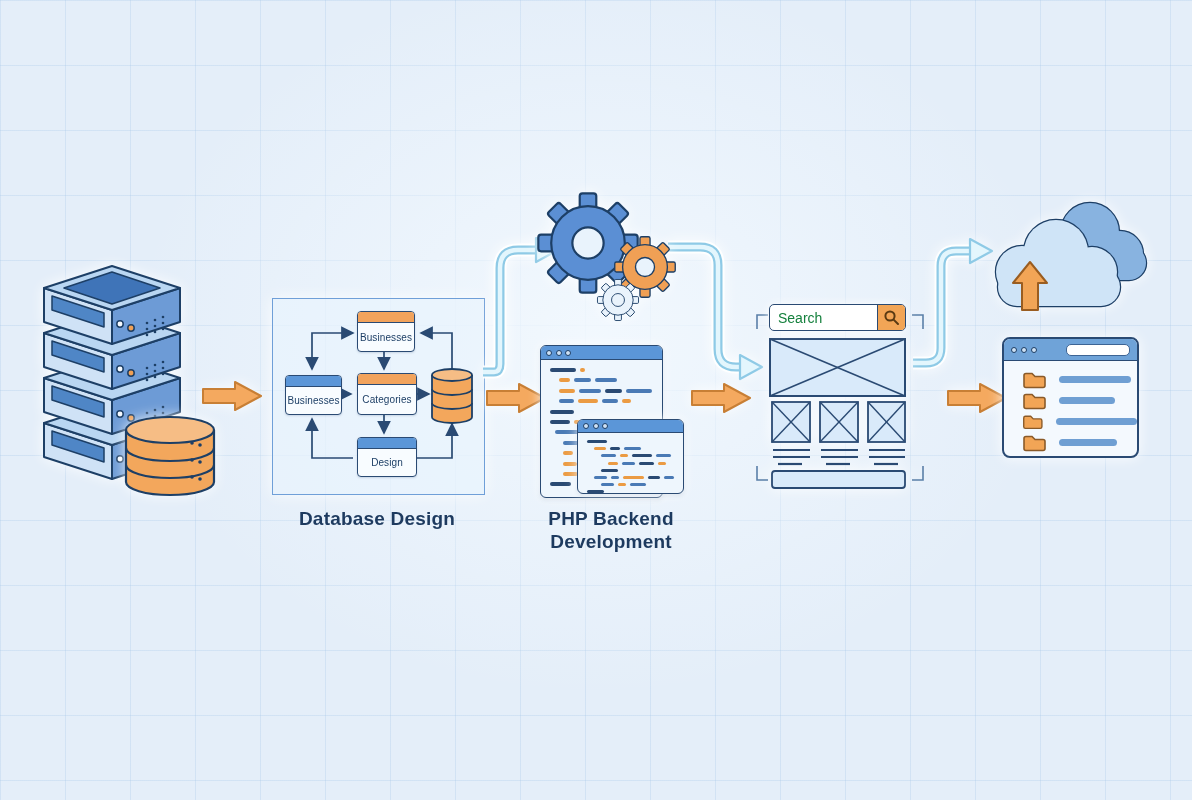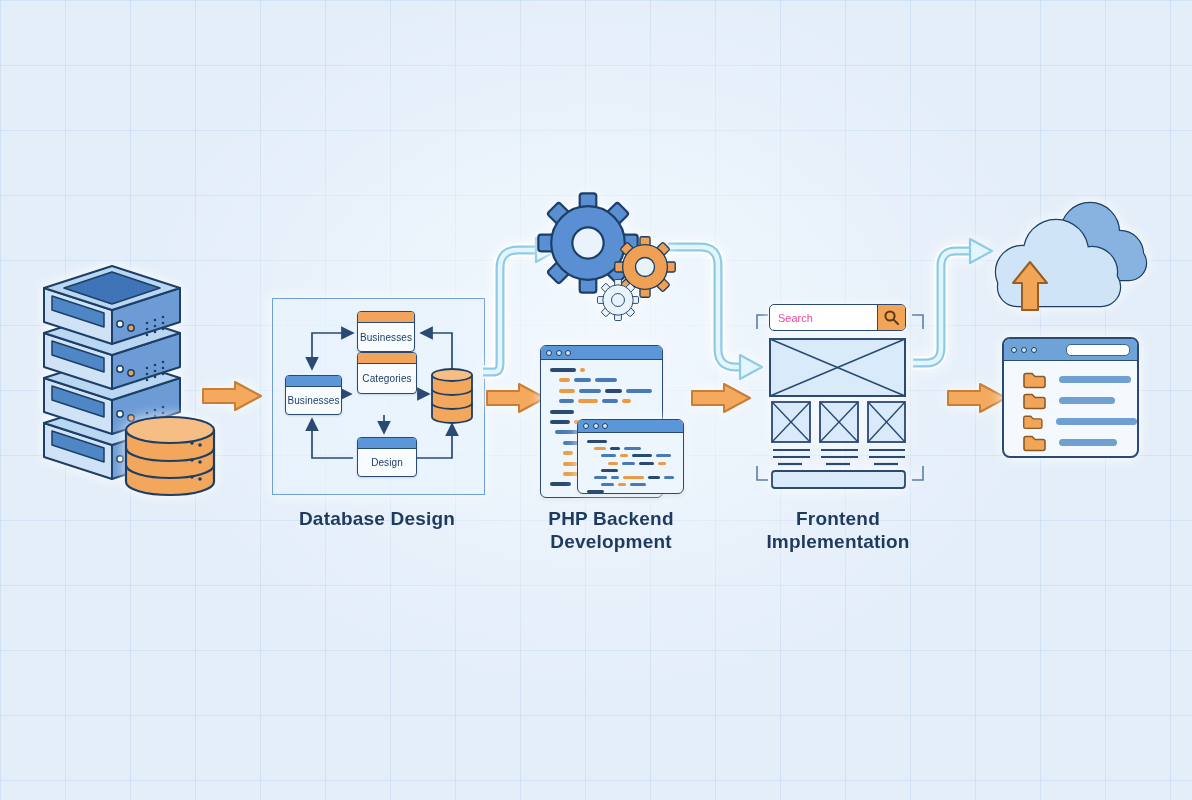--- a/index.html
+++ b/index.html
@@ -46,21 +46,21 @@
   .cw-front .cl:first-child{margin-top:2px;}
   .seg{display:inline-block;height:100%;border-radius:2px;}
   .seg.n{background:#2a4a73;}
   .seg.b{background:#4a7ab5;}
   .seg.o{background:#eb9b43;}
 
   
   .search-bar{position:absolute;left:769px;top:304px;width:137px;height:27px;z-index:3;
     border:1.8px solid #2a4a73;border-radius:5px;background:#ffffff;display:flex;overflow:hidden;
     box-shadow:0 0 10px rgba(255,255,255,.9);box-sizing:border-box;}
-  .search-text{flex:1;display:flex;align-items:center;padding-left:8px;font-size:11px;color:#ec4899;}
+  .search-text{flex:1;display:flex;align-items:center;padding-left:8px;font-size:14px;color:#15803d;}
   .search-btn{width:27px;background:#f2a556;border-left:1.8px solid #2a4a73;display:flex;align-items:center;justify-content:center;}
 
   
   .file-win{position:absolute;left:1002px;top:337px;width:137px;height:121px;z-index:3;
     border:2px solid #2a4a73;border-radius:8px;background:#f4f9fe;overflow:hidden;
     box-shadow:0 0 14px rgba(255,255,255,.9);box-sizing:border-box;}
   .file-win .bar{height:21px;background:#6fa3d8;border-bottom:1.8px solid #2a4a73;display:flex;align-items:center;padding:0 7px;gap:4px;}
   .addr{margin-left:auto;width:62px;height:10px;background:#ffffff;border-radius:5px;border:1px solid #3d6494;}
   .file-rows{padding:8px 0 0 18px;}
   .file-row{display:flex;align-items:center;height:17px;margin-top:4px;}
@@ -319,21 +319,21 @@
   </svg>
 
   <div class="entity" style="left:357px;top:311px;width:56px;height:39px;">
     <div class="hd orange"></div>
     <div class="nm">Businesses</div>
   </div>
   <div class="entity" style="left:285px;top:375px;width:55px;height:38px;">
     <div class="hd blue"></div>
     <div class="nm">Businesses</div>
   </div>
-  <div class="entity" style="left:357px;top:352px;width:58px;height:40px;">
+  <div class="entity" style="left:357px;top:373px;width:58px;height:40px;">
     <div class="hd orange"></div>
     <div class="nm">Categories</div>
   </div>
   <div class="entity" style="left:357px;top:437px;width:58px;height:38px;">
     <div class="hd blue"></div>
     <div class="nm">Design</div>
   </div>
 
   <div class="code-win cw-back">
     <div class="bar">
@@ -489,16 +489,14 @@
             <path d="M2,15.5 V5.5 Q2,3.5 4,3.5 H10 L13,6.5 H21 Q23,6.5 23,8.5 V15.5 Q23,17.5 21,17.5 H4 Q2,17.5 2,15.5 Z" fill="#f2a556" stroke="#8a5a28" stroke-width="1.6"></path>
           </svg>
         <span class="file-bar" style="width: 58px;"></span>
       </div>
     </div>
   </div>
 
   <div class="stage-label lbl-db">Database Design</div>
   <div class="stage-label lbl-php">PHP Backend
 Development</div>
-  <div class="stage-label lbl-fe">Frontend
-Implementation</div>
 
 </div>
 
 </body></html>

